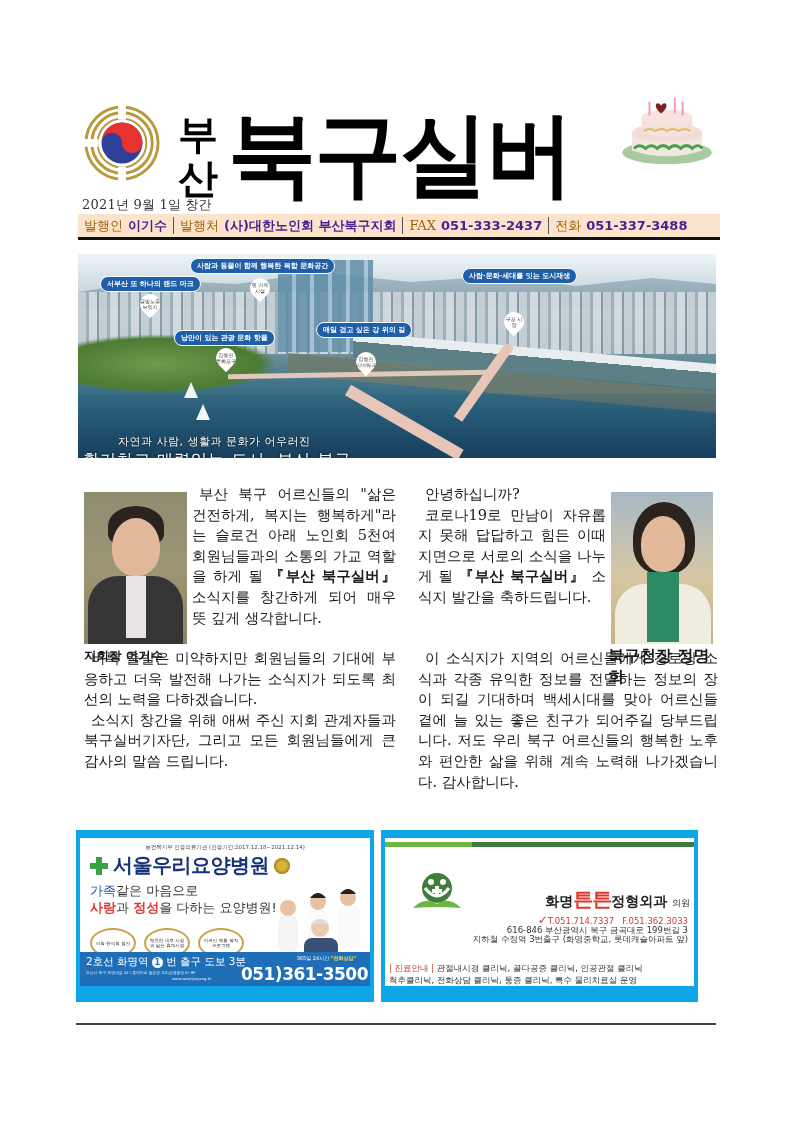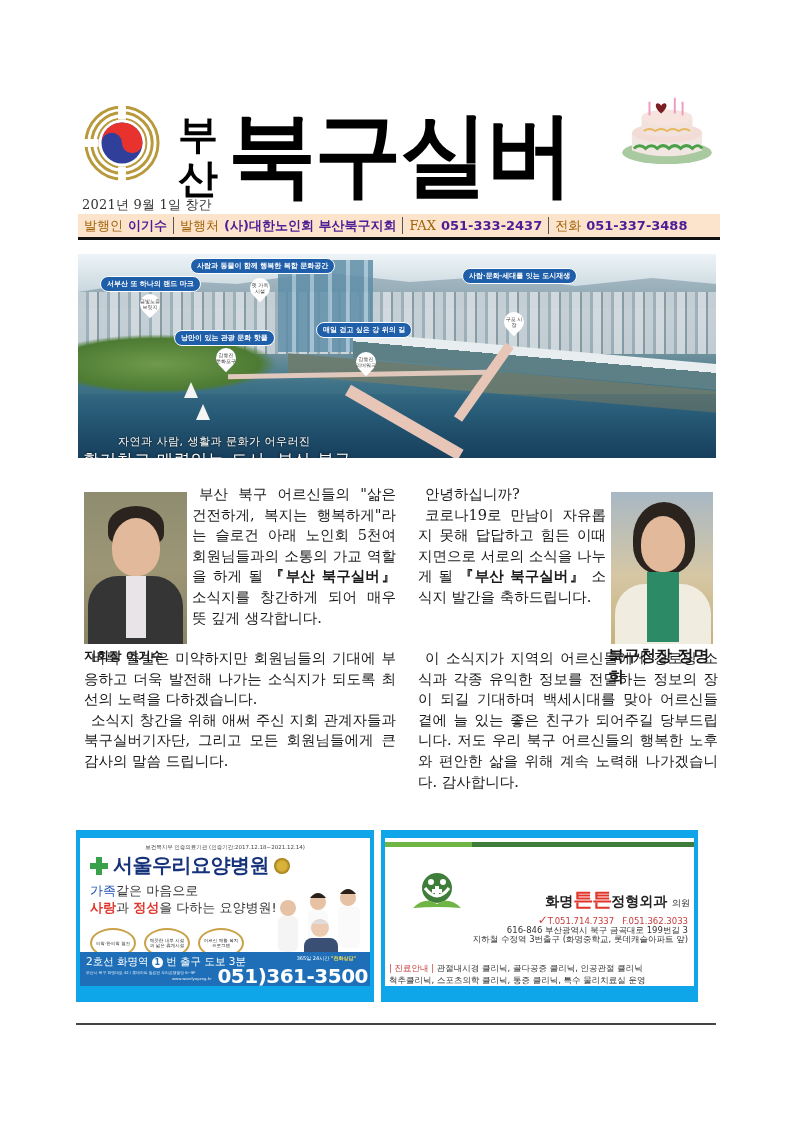--- a/index.html
+++ b/index.html
@@ -84,21 +84,21 @@
   .badges { position: absolute; left: 10px; top: 90px; display: flex; gap: 8px; }
   .badge-c { width: 46px; height: 30px; border-radius: 50%; border: 2px solid #c9a248; background: #fff; font-family: "DejaVu Sans", sans-serif; font-size: 4.5px; display: flex; align-items: center; justify-content: center; text-align: center; line-height: 5px; color: #333; padding: 2px; }
   .people { position: absolute; right: 4px; top: 48px; width: 96px; height: 78px; }
   .ad1-band { position: absolute; left: 0; bottom: 0; width: 100%; height: 34px; background: #1f6fb8; color: #fff; font-family: "DejaVu Sans", sans-serif; }
   .ad1-band .line1 { position: absolute; left: 6px; top: 3px; font-size: 10.5px; white-space: nowrap; }
   .ad1-band .line1 .circ { display: inline-block; width: 11px; height: 11px; border-radius: 50%; background: #fff; color: #1f6fb8; font-size: 8px; text-align: center; line-height: 11px; font-weight: bold; }
   .ad1-band .line2 { position: absolute; left: 6px; top: 18px; font-size: 3.8px; opacity: 0.9; white-space: nowrap; }
   .ad1-band .line3 { position: absolute; left: 92px; top: 24px; font-size: 3.8px; opacity: 0.9; white-space: nowrap; }
   .ad1-band .hours { position: absolute; right: 14px; top: 3px; font-size: 5px; white-space: nowrap; }
   .ad1-band .hours .yel { color: #ffe14a; font-weight: bold; }
-  .ad1-band .phone { position: absolute; right: 2px; top: 12px; font-size: 20px; font-weight: bold; letter-spacing: -0.5px; white-space: nowrap; }
+  .ad1-band .phone { position: absolute; right: 2px; top: 12px; font-size: 17px; font-weight: bold; letter-spacing: -0.5px; white-space: nowrap; }
 
   .ad2-stripe { position: absolute; left: 0; top: 4px; width: 100%; height: 5px; background: linear-gradient(90deg, #6fb544 0 28%, #3f7d3a 28% 100%); }
   .ad2-logo { position: absolute; left: 24px; top: 34px; width: 56px; height: 40px; }
   .ad2-title { position: absolute; right: 4px; top: 48px; font-family: "DejaVu Sans", sans-serif; font-weight: bold; font-size: 14px; white-space: nowrap; color: #222; }
   .ad2-title .red { color: #e0352b; font-size: 20px; letter-spacing: -1px; }
   .ad2-title .small { font-size: 9px; font-weight: normal; }
   .ad2-info { position: absolute; right: 6px; top: 78px; font-family: "DejaVu Sans", sans-serif; font-size: 8.5px; line-height: 9px; text-align: right; color: #333; white-space: nowrap; }
   .ad2-info .red { color: #c93a3a; }
   .ad2-info .check { color: #c93a3a; font-size: 12px; }
   .ad2-services { position: absolute; left: 4px; top: 124px; font-family: "DejaVu Sans", sans-serif; font-size: 8.5px; line-height: 12px; color: #333; white-space: nowrap; }
@@ -284,18 +284,18 @@
       <path d="M4,36 q12,-12 24,-4 q12,-8 24,4 q-24,-2 -48,0 Z" fill="#6fb544"></path>
     </svg>
     <div class="ad2-title"><span>화명</span><span class="red">튼튼</span><span>정형외과</span> <span class="small">의원</span></div>
     <div class="ad2-info">
       <div><span class="check">✓</span><span class="red">T.051.714.7337</span>&nbsp;&nbsp;&nbsp;<span class="red">F.051.362.3033</span></div>
       <div>616-846 부산광역시 북구 금곡대로 199번길 3</div>
       <div>지하철 수정역 3번출구 (화명중학교, 롯데캐슬아파트 앞)</div>
     </div>
     <div class="ad2-services">
       <div><span class="red">| 진료안내 |</span> <span>관절내시경 클리닉, 골다공증 클리닉, 인공관절 클리닉</span></div>
-      <div>척추클리닉, 스포츠의학 클리닉, 통증 클리닉, 특수 물리치료실 운영</div>
+      <div>척추클리닉, 전화상담 클리닉, 통증 클리닉, 특수 물리치료실 운영</div>
     </div>
   </div>
 </div>
 
 <div class="footer-rule"></div>
 
 </body></html>

